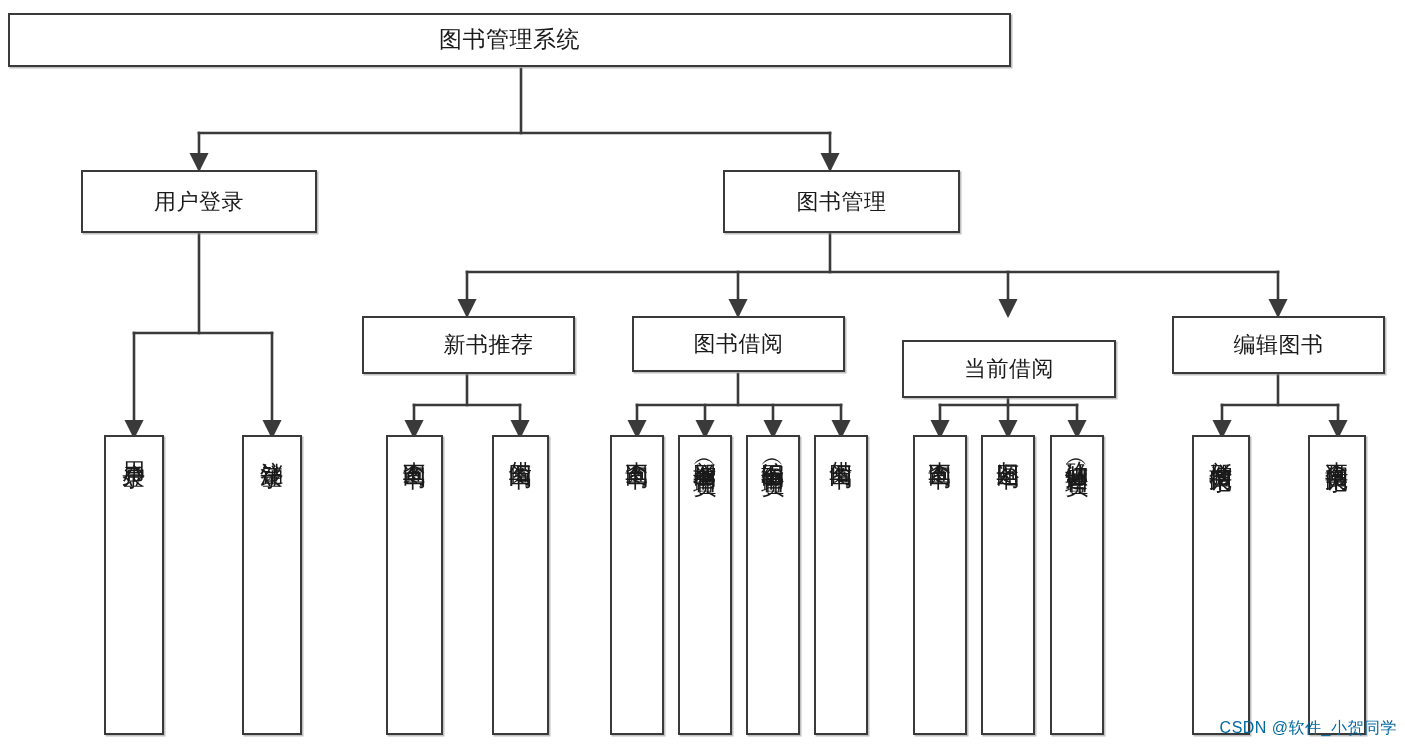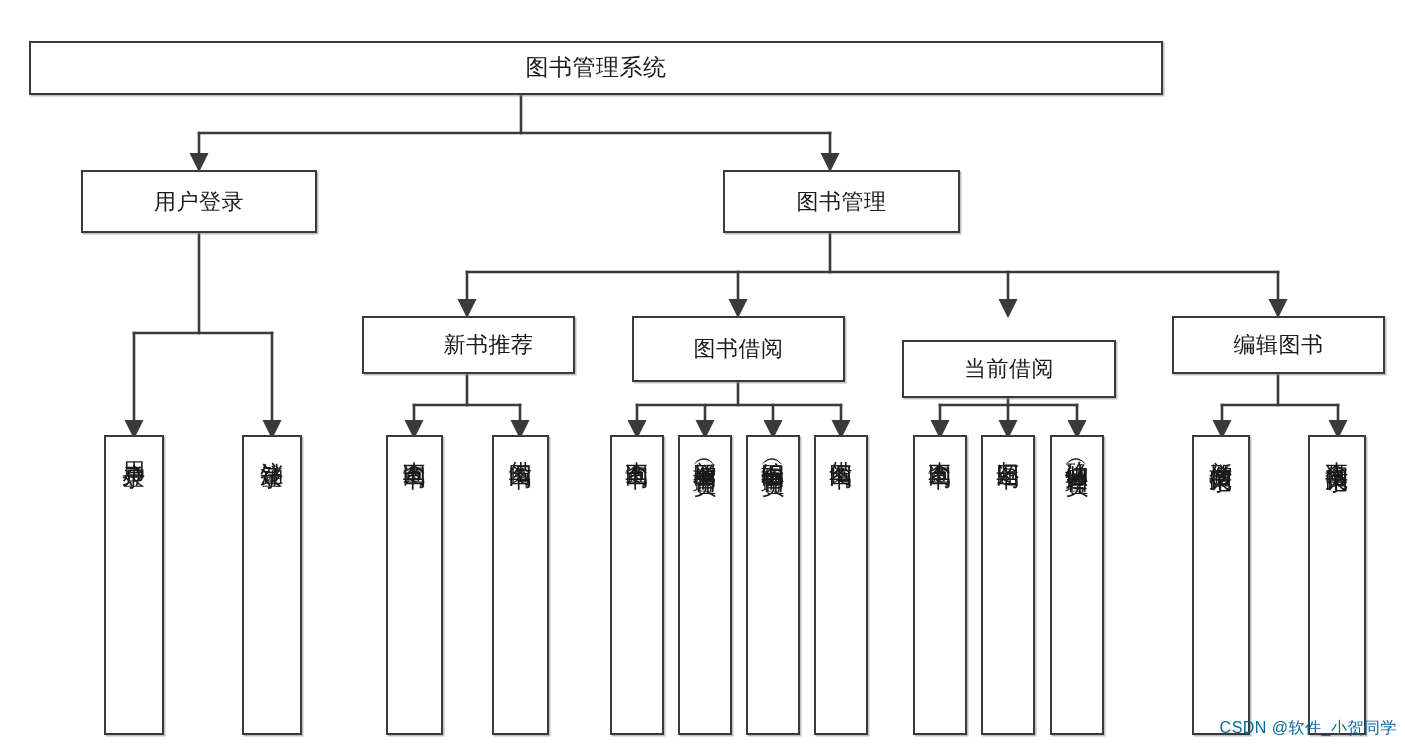--- a/index.html
+++ b/index.html
@@ -122,37 +122,37 @@
       <path d="M 1077 405 L 1077 435" marker-end="url(#arrow)"></path>
 
       <path d="M 1278 374 L 1278 405"></path>
       <path d="M 1222 405 L 1338 405"></path>
       <path d="M 1222 405 L 1222 435" marker-end="url(#arrow)"></path>
       <path d="M 1338 405 L 1338 435" marker-end="url(#arrow)"></path>
 
     </g>
   </svg>
 
-  <div class="node lvl-root" style="left:29px; top:13px; width:1134px; height:54px;margin-top:28px;">
+  <div class="node lvl-root" style="left:8px; top:13px; width:1003px; height:54px;">
     <span class="label">图书管理系统</span>
   </div>
 
   <div class="node lvl-mid" style="left:81px; top:170px; width:236px; height:63px;">
     <span class="label">用户登录</span>
   </div>
 
   <div class="node lvl-mid" style="left:711px; top:170px; width:237px; height:63px;margin-left:12px;">
     <span class="label">图书管理</span>
   </div>
 
   <div class="node lvl-mid" style="left:362px; top:316px; width:213px; height:58px;padding-left:40px;">
     <span class="label">新书推荐</span>
   </div>
 
-  <div class="node lvl-mid" style="left:632px; top:316px; width:213px; height:66px;">
+  <div class="node lvl-mid" style="left:632px; top:316px; width:213px; height:56px;">
     <span class="label">图书借阅</span>
   </div>
 
   <div class="node lvl-mid" style="left:902px; top:316px; width:214px; height:58px;margin-top:24px;">
     <span class="label">当前借阅</span>
   </div>
 
   <div class="node lvl-mid" style="left:1172px; top:316px; width:213px; height:58px;">
     <span class="label">编辑图书</span>
   </div>

